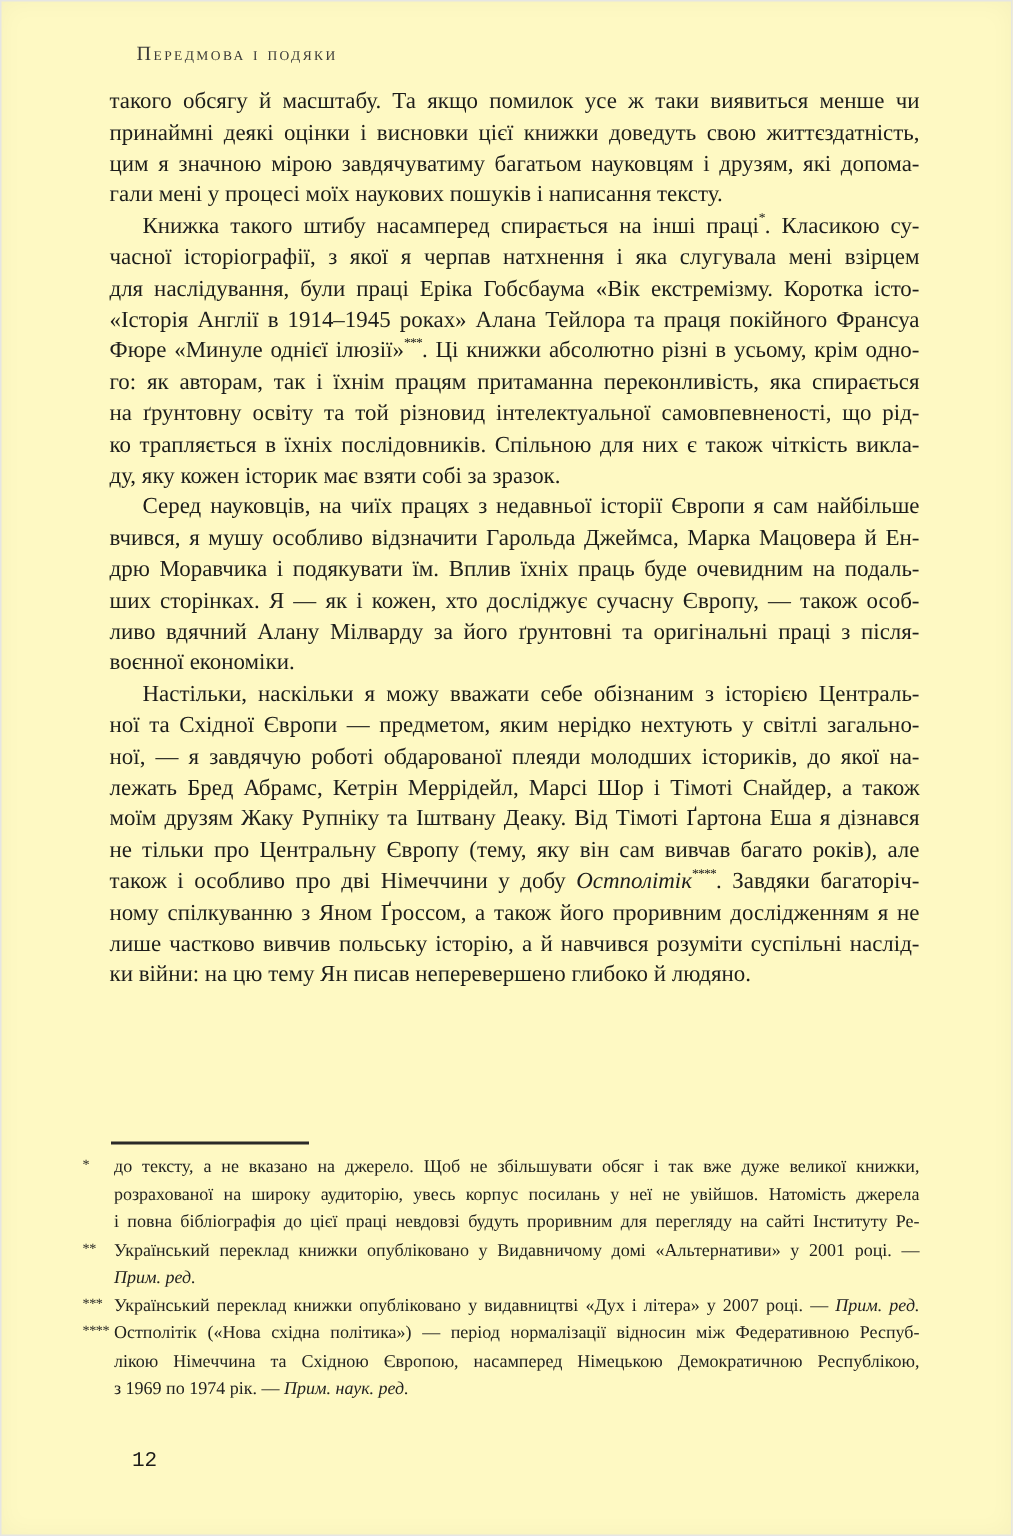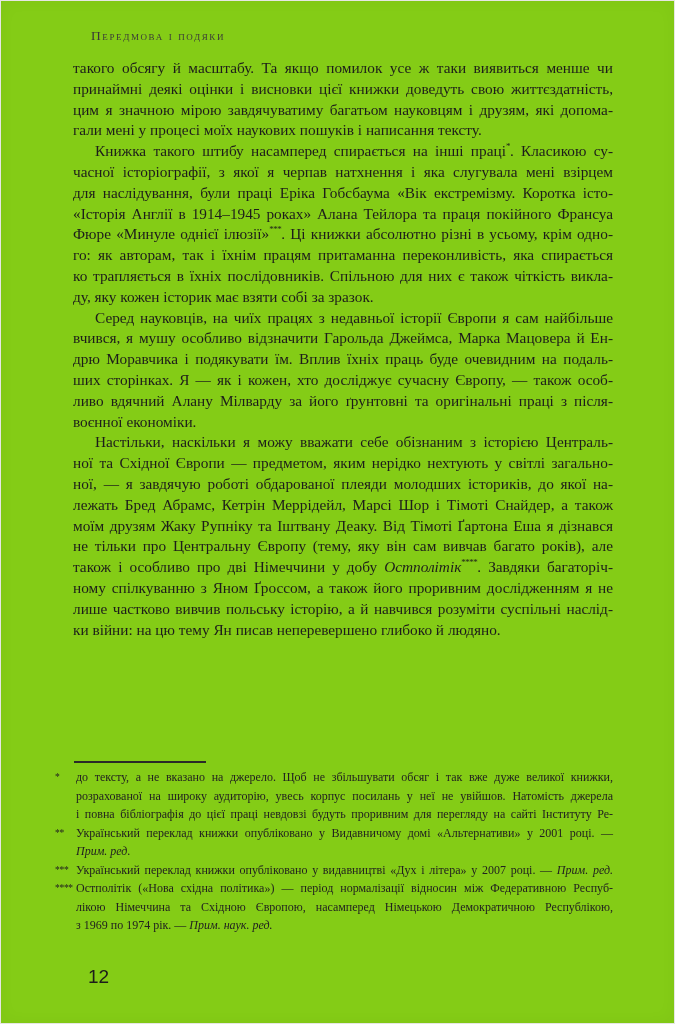--- a/index.html
+++ b/index.html
@@ -1,21 +1,21 @@
 <!DOCTYPE html>
 <html lang="uk"><head>
 <meta charset="utf-8">
 <style>
   html, body { margin: 0; padding: 0; background: #e9e9e7; }
   .page {
     position: relative;
     width: 675px;
     height: 1024px;
     margin: 0 auto;
-    background: #84cc16;
+    background: #fef9c3;
     box-shadow: inset 0 0 0 1px #e6e6e3, inset 0 0 18px rgba(0,0,0,0.04);
     overflow: hidden;
     font-family: "Liberation Serif", serif;
     color: #1d1d1b;
   }
   .running-header {
     position: absolute;
     left: 91px;
     top: 28px;
     font-size: 13.5px;
@@ -70,22 +70,22 @@
     left: -21px;
     top: 0px;
     font-size: 9.5px;
     letter-spacing: -0.3px;
     color: #222220;
   }
   .page-number {
     position: absolute;
     left: 88px;
     top: 966px;
-    font-family: Liberation Sans, sans-serif;
-    font-size: 19px;
+    font-family: Liberation Mono, monospace;
+    font-size: 14px;
     color: #1c1c1a;
   }
 </style>
 </head>
 <body>
 
 <div class="page">
   <div class="running-header">Передмова і подяки</div>
 
   <main class="body-text">
@@ -95,20 +95,21 @@
         <div class="text-line">цим я значною мірою завдячуватиму багатьом науковцям і друзям, які допома-</div>
         <div class="text-line flush-left">гали мені у процесі моїх наукових пошуків і написання тексту.</div>
       </div>
       <div class="paragraph">
         <div class="text-line indented">Книжка такого штибу насамперед спирається на інші праці<sup>*</sup>. Класикою су-</div>
         <div class="text-line">часної історіографії, з якої я черпав натхнення і яка слугувала мені взірцем</div>
         <div class="text-line">для наслідування, були праці Еріка Гобсбаума «Вік екстремізму. Коротка істо-</div>
         <div class="text-line">«Історія Англії в 1914–1945 роках» Алана Тейлора та праця покійного Франсуа</div>
         <div class="text-line">Фюре «Минуле однієї ілюзії»<sup>***</sup>. Ці книжки абсолютно різні в усьому, крім одно-</div>
         <div class="text-line">го: як авторам, так і їхнім працям притаманна переконливість, яка спирається</div>
+        <div class="text-line">на ґрунтовну освіту та той різновид інтелектуальної самовпевненості, що рід-</div>
         <div class="text-line">ко трапляється в їхніх послідовників. Спільною для них є також чіткість викла-</div>
         <div class="text-line flush-left">ду, яку кожен історик має взяти собі за зразок.</div>
       </div>
       <div class="paragraph">
         <div class="text-line indented">Серед науковців, на чиїх працях з недавньої історії Європи я сам найбільше</div>
         <div class="text-line">вчився, я мушу особливо відзначити Гарольда Джеймса, Марка Мацовера й Ен-</div>
         <div class="text-line">дрю Моравчика і подякувати їм. Вплив їхніх праць буде очевидним на подаль-</div>
         <div class="text-line">ших сторінках. Я — як і кожен, хто досліджує сучасну Європу, — також особ-</div>
         <div class="text-line">ливо вдячний Алану Мілварду за його ґрунтовні та оригінальні праці з після-</div>
         <div class="text-line flush-left">воєнної економіки.</div>

